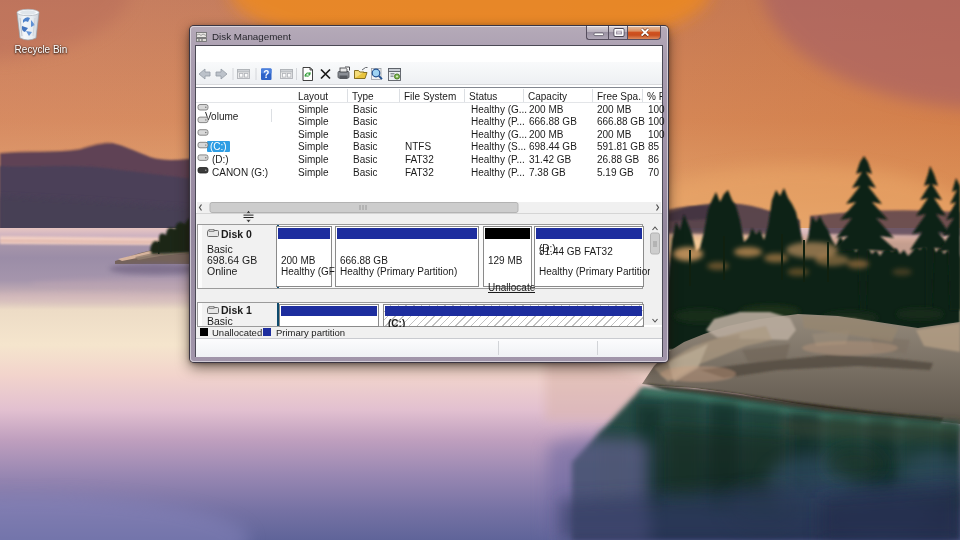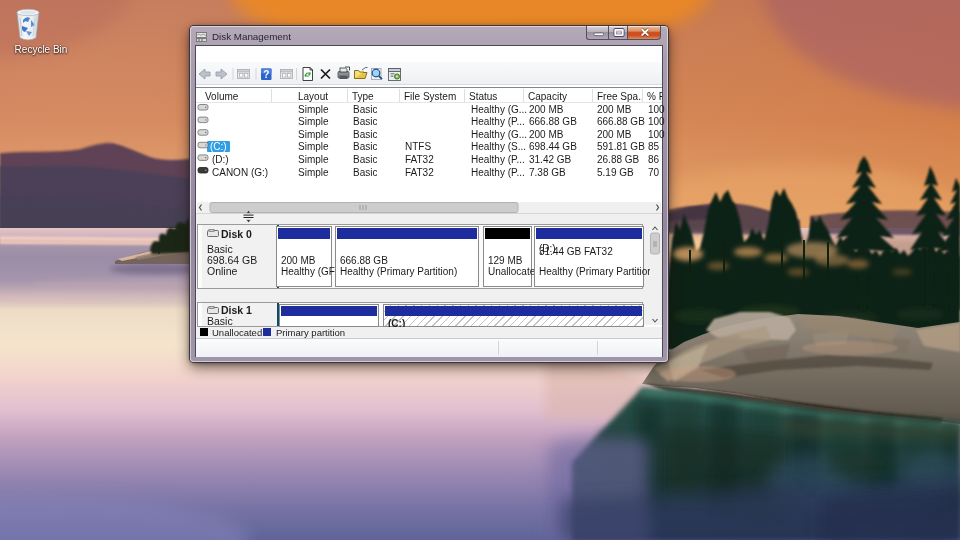--- a/index.html
+++ b/index.html
@@ -355,21 +355,21 @@
             <rect x="192.5" y="6.5" width="12" height="12" fill="#eceff2" stroke="#5a5e66" stroke-width="0.9"></rect>
             <rect x="192.5" y="6.5" width="12" height="3" fill="#c9ced4" stroke="#5a5e66" stroke-width="0.9"></rect>
             <rect x="194.5" y="11" width="4" height="1.4" fill="#8a8f96"></rect>
             <rect x="194.5" y="13.5" width="3" height="1.4" fill="#8a8f96"></rect>
             <circle cx="201" cy="14.5" r="2.6" fill="#7ab648" stroke="#3e6b1e" stroke-width="0.8"></circle>
             <circle cx="201" cy="14.5" r="0.9" fill="#e9f2dd"></circle>
           </g>
         </svg>
       </div>
       <div id="list">
-        <div class="hdr" style="left:0;width:76px;padding-left:9px;">Volume</div>
+        <div class="hdr" style="left:0;width:76px;padding-left:9px;margin-top:20px;">Volume</div>
         <div class="hdr" style="left:98px;width:54px;">Layout</div>
         <div class="hdr" style="left:152px;width:52px;">Type</div>
         <div class="hdr" style="left:204px;width:65px;">File System</div>
         <div class="hdr" style="left:269px;width:59px;">Status</div>
         <div class="hdr" style="left:328px;width:69px;">Capacity</div>
         <div class="hdr" style="left:397px;width:50px;">Free Spa...</div>
         <div class="hdr" style="left:447px;width:19px;border-right:none;">% F</div>
         <div id="hdrline"></div>
         <div id="rows">
           <div class="row" style="top:15px;">
@@ -496,21 +496,21 @@
             <div class="ptxt" style="top:39px;">Healthy (GF</div>
           </div>
           <div class="part" style="left:137px;top:1px;width:144px;height:61px;">
             <div class="pstripe"></div>
             <div class="ptxt" style="top:28px;">666.88 GB</div>
             <div class="ptxt" style="top:39px;">Healthy (Primary Partition)</div>
           </div>
           <div class="part" style="left:285px;top:1px;width:49px;height:61px;">
             <div class="pstripe" style="background:#000;"></div>
             <div class="ptxt" style="top:28px;">129 MB</div>
-            <div class="ptxt" style="top:39px;">Unallocate</div>
+            <div class="ptxt" style="top:55px;text-decoration:underline;">Unallocate</div>
           </div>
           <div class="part" style="left:336px;top:1px;width:110px;height:61px;">
             <div class="pstripe"></div>
             <div class="ptxt" style="top:16px;">(D:)</div>
             <div class="ptxt" style="top:19px;">31.44 GB FAT32</div>
             <div class="ptxt" style="top:39px;">Healthy (Primary Partition</div>
           </div>
         </div>
 
         <div class="disk" style="left:1px;top:79px;width:446px;height:25px;">

